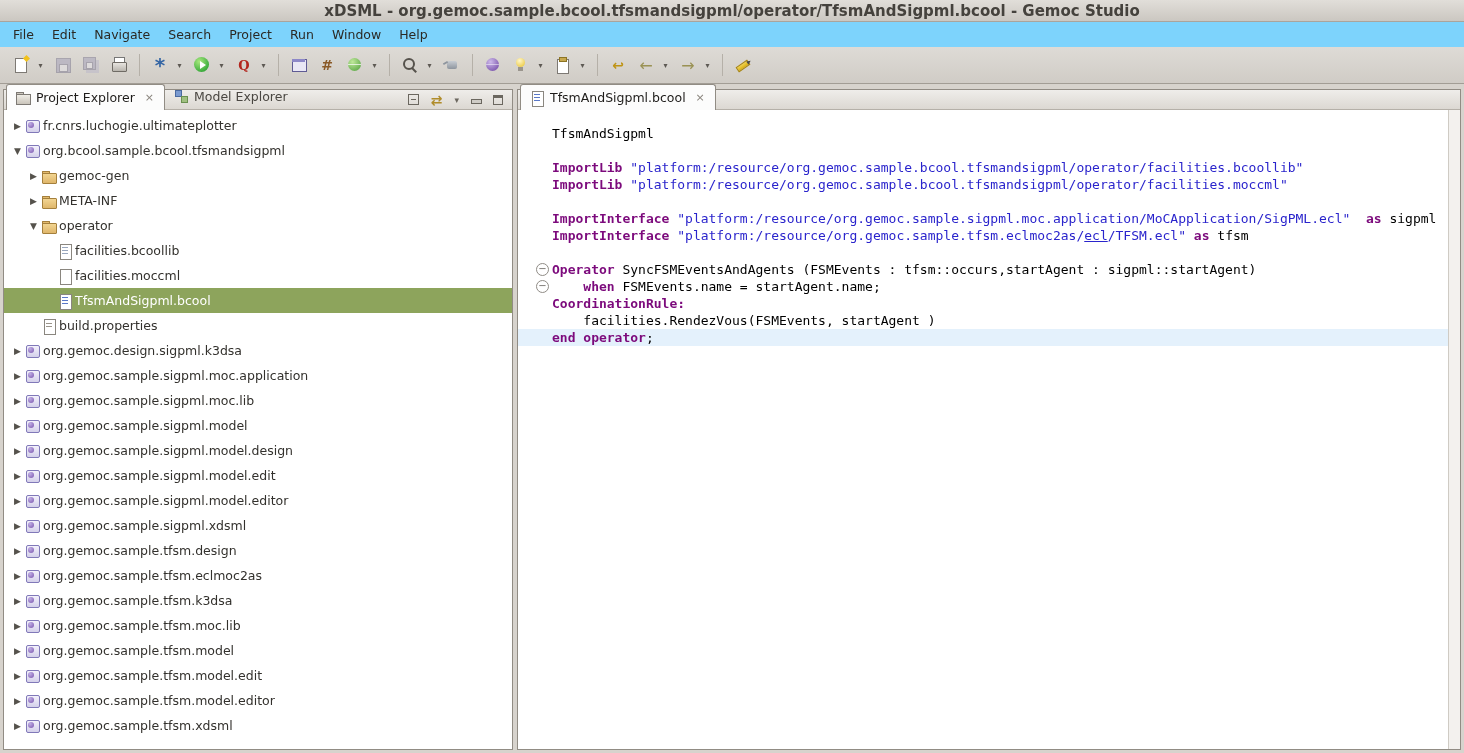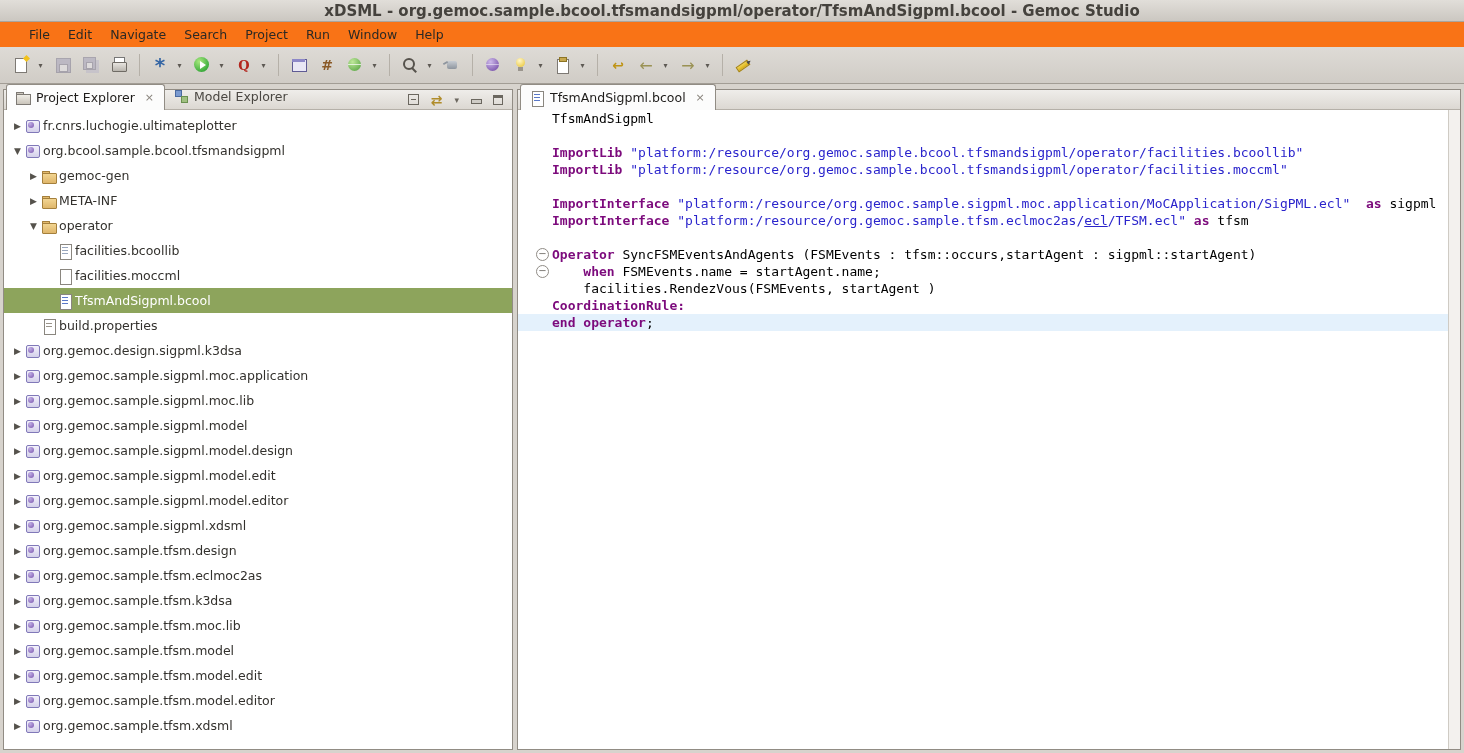--- a/index.html
+++ b/index.html
@@ -2,21 +2,21 @@
 <html><head>
 <meta charset="utf-8">
 <style>
   *{margin:0;padding:0;box-sizing:border-box}
   html,body{width:1464px;height:753px}
   body{font-family:"DejaVu Sans","Liberation Sans",sans-serif;font-size:13px;background:#d7d3cd;color:#2f2d2a;overflow:hidden}
 
   
   .titlebar{height:22px;background:linear-gradient(#e1ded9,#cbc7c1);border-bottom:1px solid #aaa49c;
     display:flex;align-items:center;justify-content:center;font-weight:bold;font-size:15px;color:#45423d}
-  .menubar{height:25px;display:flex;align-items:stretch;padding-left:20px;background:#f97316}
+  .menubar{height:25px;display:flex;align-items:stretch;padding-left:4px;background:#7dd3fc}
   .menu-item{display:flex;align-items:center;padding:0 9px;font-size:12.5px;color:#2b2924}
   .toolbar{height:37px;display:flex;align-items:center;padding:0 7px;border-bottom:1px solid #a29d95;
     background:linear-gradient(#dedbd6,#d0ccc6)}
   .tb-btn{height:26px;min-width:26px;display:flex;align-items:center;justify-content:center;border-radius:3px;margin:0 1px}
   .tb-btn.disabled{opacity:.45}
   .tb-dd{width:11px;height:26px;display:flex;align-items:center;justify-content:center;font-size:8px;color:#5d5953;margin-right:3px}
   .tb-sep{width:1px;height:22px;background:#b5b0a8;margin:0 6px;align-self:center}
 
   
   .ico{position:relative;width:18px;height:18px;display:flex;align-items:center;justify-content:center}
@@ -108,21 +108,21 @@
   .icon-moccml{display:flex;align-items:flex-end;justify-content:center;padding-bottom:2px;
     font-size:6px;font-weight:bold;color:#3a3a3a;line-height:1}
   .icon-explorer::before{content:"";position:absolute;left:1px;top:2px;width:6px;height:3px;background:#cdc8be;border:1px solid #7d7974;border-bottom:none}
   .icon-explorer::after{content:"";position:absolute;left:1px;top:4px;width:13px;height:9px;
     background:linear-gradient(#efece6,#c9c4ba);border:1px solid #7d7974}
   .icon-model::before{content:"";position:absolute;left:2px;top:2px;width:5px;height:5px;background:#7a9ad0;border:1px solid #4a6aa0}
   .icon-model::after{content:"";position:absolute;left:8px;top:8px;width:5px;height:5px;background:#a0c080;border:1px solid #6a9050}
 
   
   .editor-body{flex:1;display:flex;background:#fff;overflow:hidden}
-  .code-wrap{flex:1;overflow:hidden;padding-top:0;font-family:"DejaVu Sans Mono","Liberation Mono",monospace;
+  .code-wrap{flex:1;overflow:hidden;padding-top:15px;font-family:"DejaVu Sans Mono","Liberation Mono",monospace;
     font-size:13px;line-height:17px}
   .cline{display:flex;height:17px;align-items:center}
   .cline.current{background:#e4f1fc}
   .fold{width:34px;flex:none;position:relative;align-self:stretch}
   .fold.on::before{content:"−";position:absolute;left:18px;top:2px;width:11px;height:11px;border:1px solid #908c86;
     border-radius:50%;font-size:10px;line-height:10px;text-align:center;color:#6e6a64;background:#fff;font-family:"DejaVu Sans",sans-serif}
   .ctext{white-space:pre}
   .tok-plain{color:#000}
   .tok-kw{color:#7c0a7c;font-weight:bold}
   .tok-str{color:#2a24cc}
@@ -422,25 +422,25 @@
             <div class="cline">
               <span class="fold on"></span>
               <span class="ctext"><span class="tok-kw">Operator</span><span class="tok-plain"> SyncFSMEventsAndAgents (FSMEvents : tfsm::occurs,startAgent : sigpml::startAgent)</span></span>
             </div>
             <div class="cline">
               <span class="fold on"></span>
               <span class="ctext"><span class="tok-plain">    </span><span class="tok-kw">when</span><span class="tok-plain"> FSMEvents.name = startAgent.name;</span></span>
             </div>
             <div class="cline">
               <span class="fold"></span>
+              <span class="ctext"><span class="tok-kw">CoordinationRule:</span></span>
+            </div>
+            <div class="cline">
+              <span class="fold"></span>
               <span class="ctext"><span class="tok-plain">    facilities.RendezVous(FSMEvents, startAgent )</span></span>
-            </div>
-            <div class="cline">
-              <span class="fold"></span>
-              <span class="ctext"><span class="tok-kw">CoordinationRule:</span></span>
             </div>
             <div class="cline current">
               <span class="fold"></span>
               <span class="ctext"><span class="tok-kw">end operator</span><span class="tok-plain">;</span></span>
             </div>
           </div>
         <div class="overview"></div>
       </div>
     </div>
 

